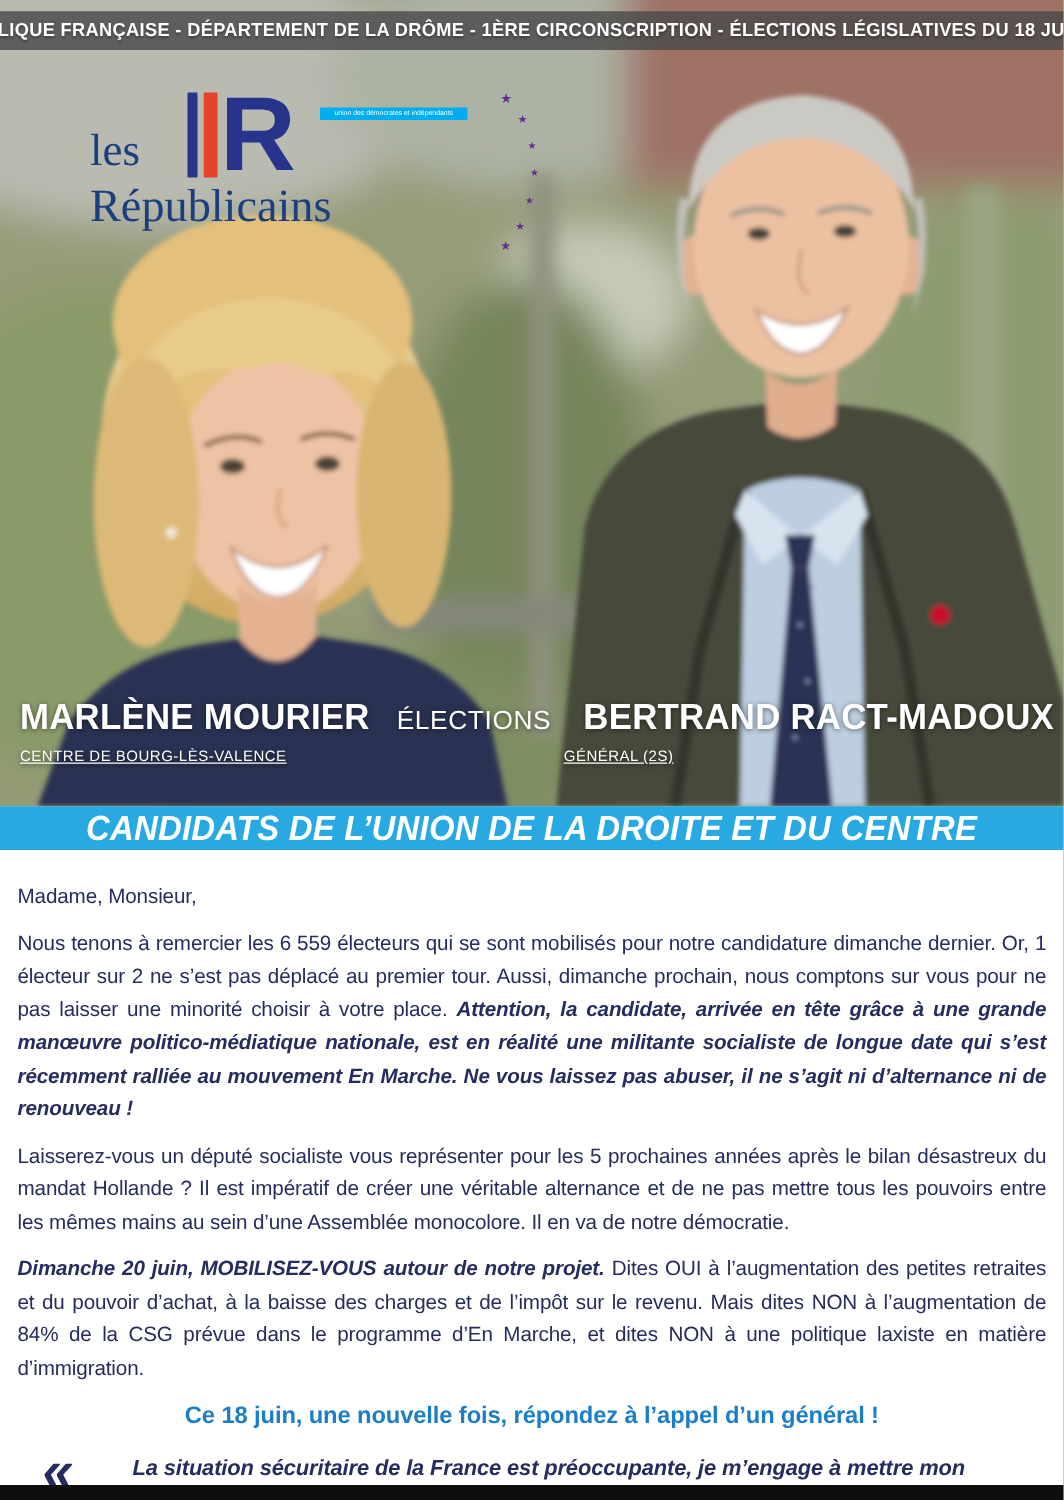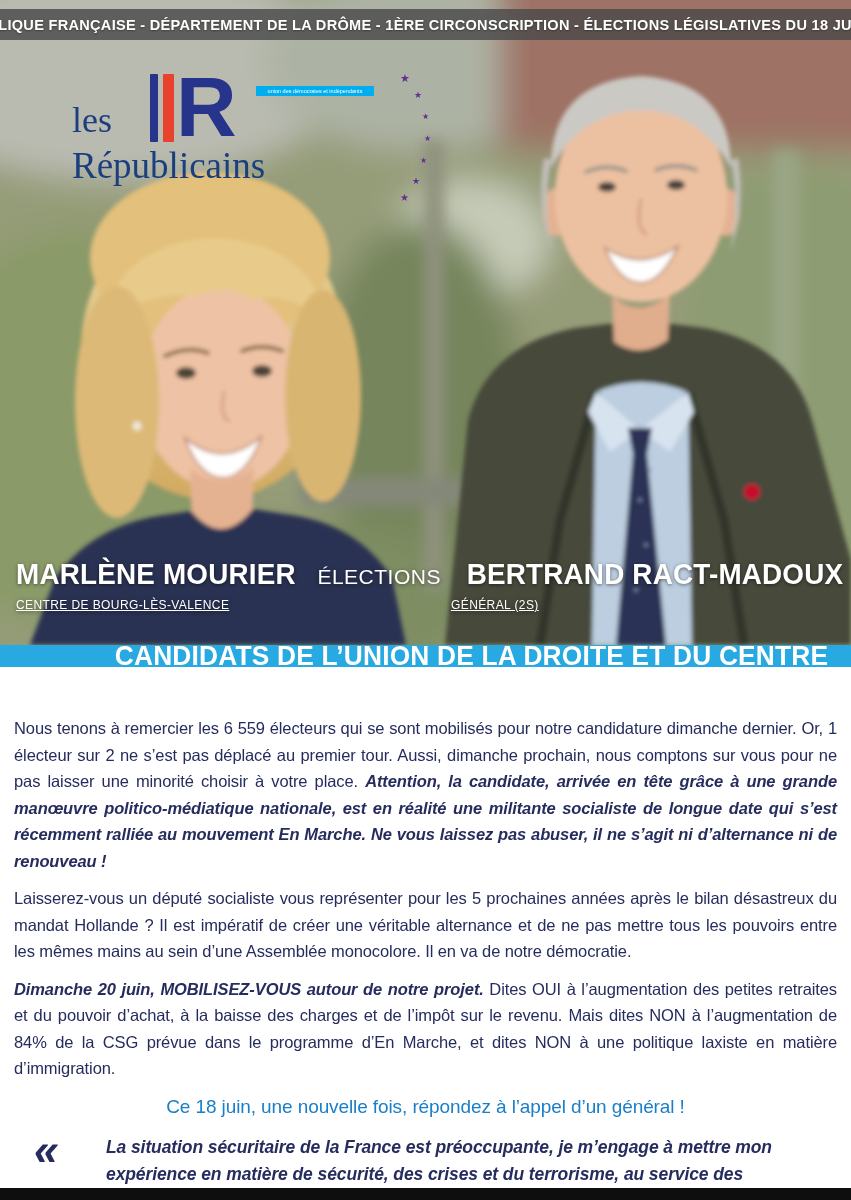--- a/index.html
+++ b/index.html
@@ -51,32 +51,32 @@
   .names{position:absolute;left:0;top:558px;width:100%;color:#fff;
     text-shadow:0 1px 4px rgba(0,0,0,.5);}
   .cand-left{position:absolute;left:16px;top:0;width:430px;}
   .cand-right{position:absolute;right:0;top:0;width:400px;text-align:left;}
   .cand-name{font-size:29px;font-weight:bold;letter-spacing:.2px;display:inline-block;transform:scaleX(.96);transform-origin:left;}
   .cand-right .cand-name{transform-origin:right;}
   .cand-role{font-size:21px;font-weight:normal;letter-spacing:.5px;margin-left:10px;}
   .cand-sub{font-size:12px;font-weight:normal;letter-spacing:.4px;margin-top:7px;text-decoration:underline;}
 
   
-  .headline{position:absolute;top:645px;left:0;width:100%;height:22px;background:var(--banner-blue);
-    display:flex;align-items:center;justify-content:flex-end;}
+  .headline{position:absolute;top:645px;left:0;width:100%;height:35px;background:var(--banner-blue);
+    display:flex;align-items:center;justify-content:center;font-style:italic;}
   .headline span{color:#fff;font-weight:bold;font-size:28px;letter-spacing:.2px;white-space:nowrap;
     transform:scaleX(.94);}
 
   
   .letter{position:absolute;top:683px;left:0;width:100%;padding:21px 14px 0 14px;
     color:var(--text-navy);font-size:16.5px;line-height:26.5px;letter-spacing:-.1px;}
   .letter p{text-align:justify;margin-top:11px;}
   .letter .salutation{margin-top:0;text-align:left;}
   .letter b{font-weight:bold;font-style:italic;}
-  .cta{margin-top:12px;text-align:center;color:var(--cta-blue);font-weight:normal;font-size:19px;}
+  .cta{margin-top:12px;text-align:center;color:var(--cta-blue);font-weight:bold;font-size:19px;}
 
   .quote{position:relative;margin:14px 58px 0 92px;font-style:italic;font-weight:bold;
     font-size:17.5px;line-height:27px;}
   .q-open,.q-close{position:absolute;font-size:44px;font-weight:900;font-style:italic;
     color:var(--text-navy);line-height:1;}
   .q-open{left:-72px;top:-6px;}
 
   .bottom-bar{position:absolute;bottom:0;left:0;width:100%;height:12px;background:#0e0e0e;}
 </style>
 </head>
@@ -206,20 +206,21 @@
         <div class="cand-sub">GÉNÉRAL (2S)</div>
       </div>
     </div>
   </div>
 
   <div class="headline">
     <span>CANDIDATS DE L’UNION DE LA DROITE ET DU CENTRE</span>
   </div>
 
   <div class="letter">
+    <p class="salutation">Madame, Monsieur,</p>
     <p><span>Nous tenons à remercier les 6 559 électeurs qui se sont mobilisés pour notre candidature dimanche dernier. Or, 1 électeur sur 2 ne s’est pas déplacé au premier tour. Aussi, dimanche prochain, nous comptons sur vous pour ne pas laisser une minorité choisir à votre place. </span><b>Attention, la candidate, arrivée en tête grâce à une grande manœuvre politico-médiatique nationale, est en réalité une militante socialiste de longue date qui s’est récemment ralliée au mouvement En Marche. Ne vous laissez pas abuser, il ne s’agit ni d’alternance ni de renouveau !</b></p>
     <p>Laisserez-vous un député socialiste vous représenter pour les 5 prochaines années après le bilan désastreux du mandat Hollande ? Il est impératif de créer une véritable alternance et de ne pas mettre tous les pouvoirs entre les mêmes mains au sein d’une Assemblée monocolore. Il en va de notre démocratie.</p>
     <p><b>Dimanche 20 juin, MOBILISEZ-VOUS autour de notre projet.</b><span> Dites OUI à l’augmentation des petites retraites et du pouvoir d’achat,  à la baisse des charges et de l’impôt sur le revenu. Mais dites NON à l’augmentation de 84% de la CSG prévue dans le programme d’En Marche, et dites NON à une politique laxiste en matière d’immigration.</span></p>
     <div class="cta">Ce 18 juin, une nouvelle fois, répondez à l’appel d’un général !</div>
 
     <div class="quote">
       <span class="q-open">«</span>
       <span>La situation sécuritaire de la France est préoccupante, je m’engage à mettre mon expérience en matière de sécurité, des crises et du terrorisme, au service des Drômoises et des Drômois .</span>
       
     </div>

